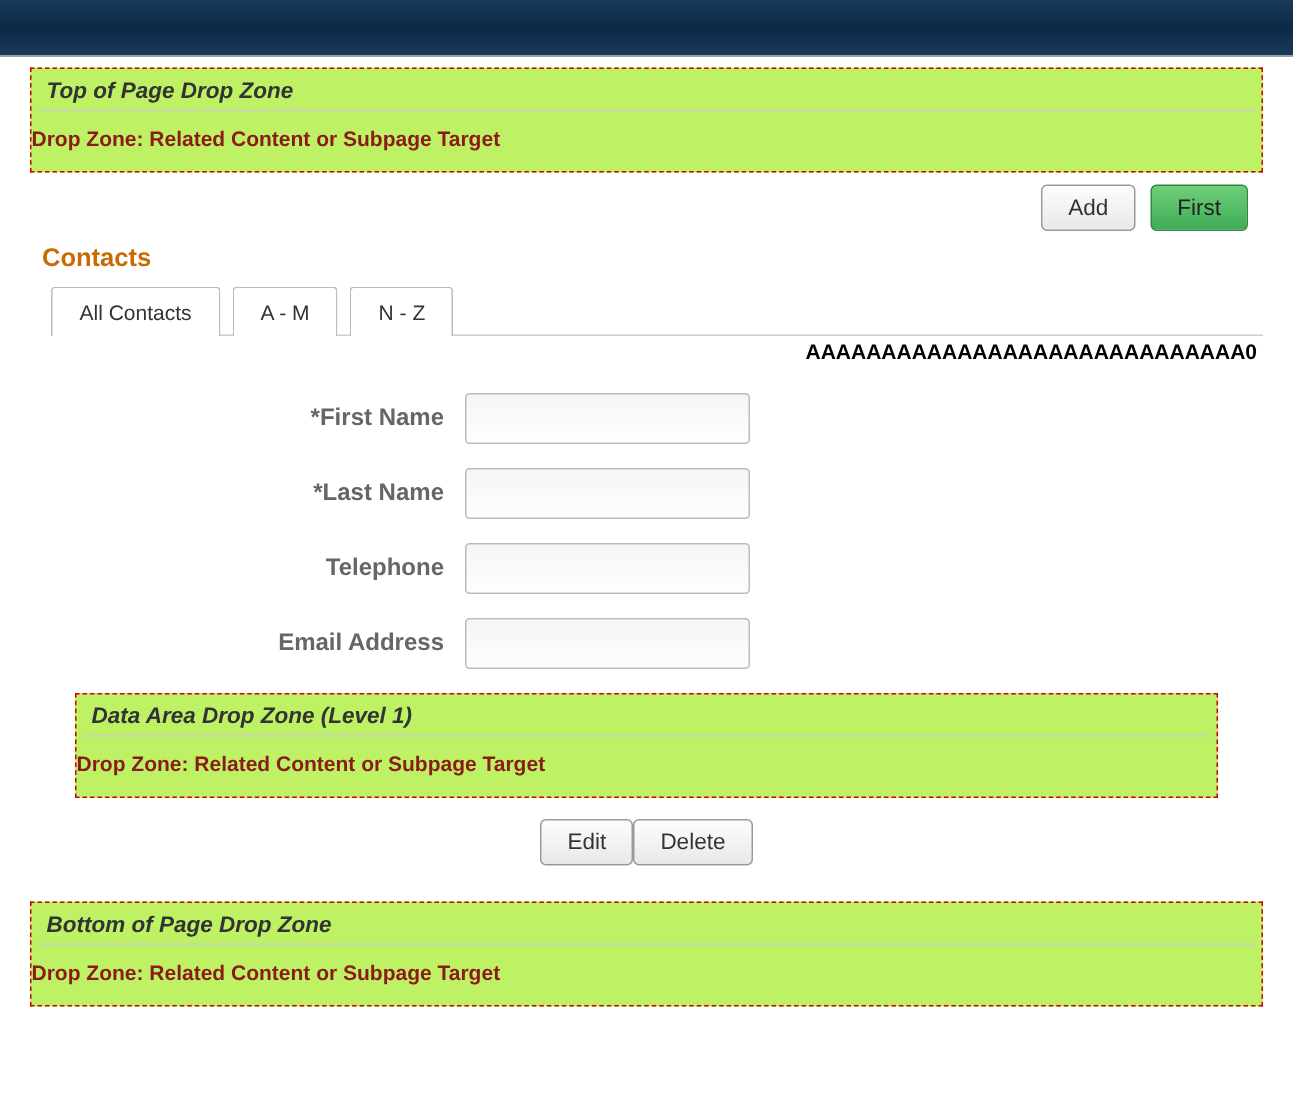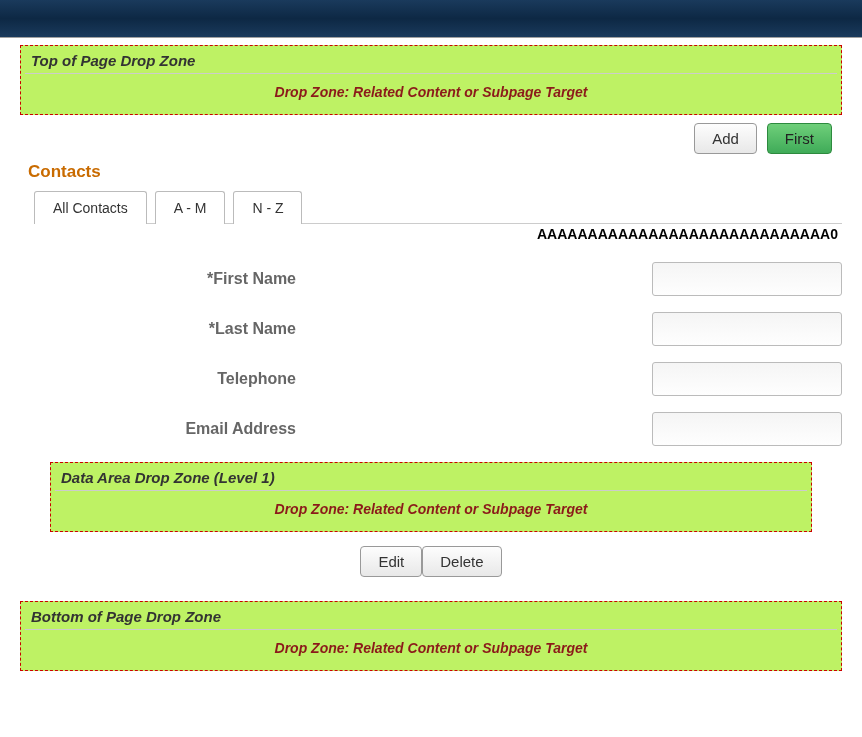--- a/index.html
+++ b/index.html
@@ -2,31 +2,31 @@
 <html><head>
   <meta charset="utf-8">
   <style>
     * { box-sizing: border-box; margin: 0; padding: 0; }
     body { font-family: Arial, Helvetica, sans-serif; font-size: 14px; color: #333; background: #fff; width: 862px; }
     .banner { height: 38px; background: linear-gradient(to bottom, #1a3a5c 0%, #0d2844 50%, #1a3a5c 100%); border-bottom: 1px solid #a0a0a0; }
     .content { padding: 7px 20px 10px 20px; }
     .drop-zone { border: 1px dashed #c00; padding: 0; margin-bottom: 8px; background: #bef264; }
     .drop-zone-title { font-style: italic; font-weight: bold; color: #333; padding: 6px 10px 4px 10px; font-size: 15px; }
     .drop-zone-hr { border: none; border-top: 1px solid #ccc; margin: 0 4px; }
-    .drop-zone-body { text-align: center; font-style: italic; font-weight: bold; color: #8b1a1a; padding: 10px 0 14px 0; font-size: 14px; }
+    .drop-zone-body { text-align: left; font-weight: bold; color: #8b1a1a; padding: 10px 0 14px 0; font-size: 14px; }
     .toolbar { display: flex; justify-content: flex-end; gap: 10px; margin: 8px 10px 8px 0; }
     .btn { border: 1px solid #999; border-radius: 4px; padding: 6px 17px; font-size: 15px; font-weight: normal; cursor: pointer; background: linear-gradient(to bottom, #fdfdfd, #e8e8e8); color: #333; }
     .btn-green { background: linear-gradient(to bottom, #6fcf7a, #3fab58); border-color: #2d8a3e; color: #222; }
     .section-title { color: #c96b00; font-weight: bold; font-size: 17px; margin: 4px 0 8px 8px; }
     .tabs-row { display: flex; align-items: center; border-bottom: 1px solid #ccc; margin-left: 14px; }
     .tab { border: 1px solid #bbb; border-bottom: none; border-radius: 3px 3px 0 0; padding: 8px 18px; margin-right: 8px; background: #fff; font-size: 14px; color: #333; cursor: pointer; position: relative; top: 1px; }
     .tab-spacer { flex: 1; }
     .long-a { text-align: right; font-size: 14px; color: #000; margin: 2px 4px 12px 0; font-weight: bold; letter-spacing: 0px; }
     .form { margin: 20px 0 10px 0; }
-    .form-row { display: flex; align-items: center; margin-bottom: 16px; justify-content: space-between; }
+    .form-row { display: flex; align-items: center; margin-bottom: 16px; }
     .form-label { width: 290px; text-align: right; padding-right: 14px; color: #666; font-weight: bold; font-size: 16px; }
     .form-input { width: 190px; height: 34px; border: 1px solid #bbb; border-radius: 3px; padding: 4px 6px; font-size: 14px; background: linear-gradient(to bottom, #f5f5f5, #fefefe); }
     .data-drop-wrap { margin: 6px 30px 10px 30px; }
     .action-row { display: flex; justify-content: center; margin: 14px 0 24px 0; }
   </style>
 </head>
 <body>
 
 <div class="banner"></div>
 

